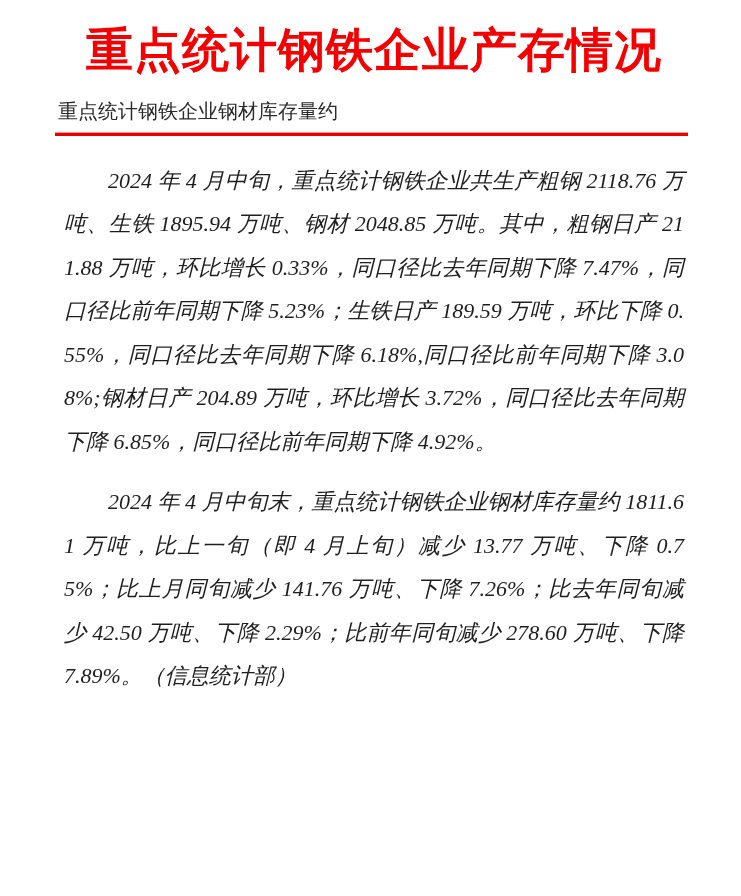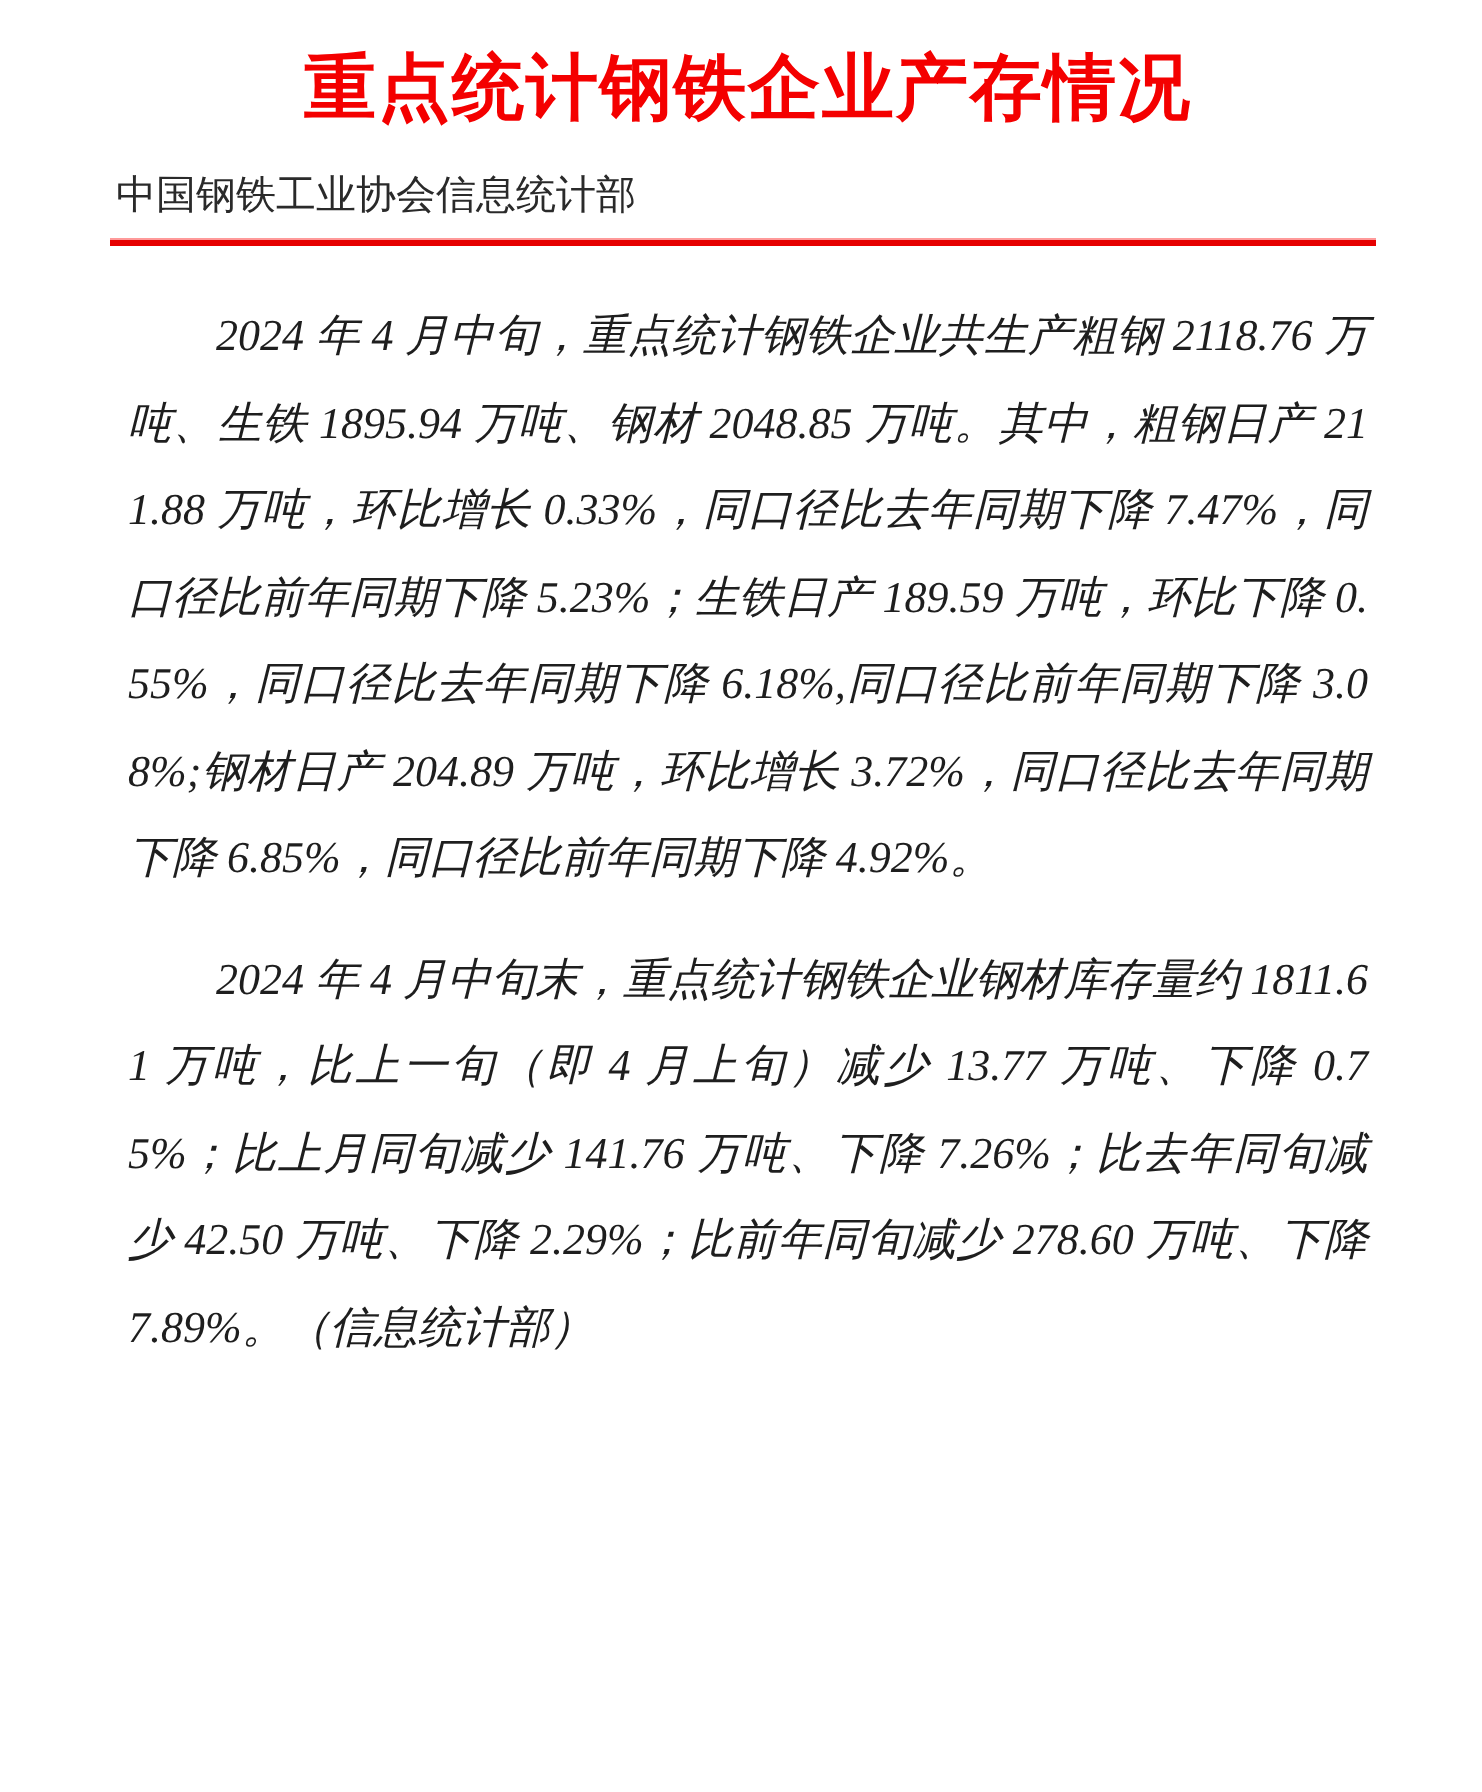--- a/index.html
+++ b/index.html
@@ -15,21 +15,21 @@
     background: #ffffff;
     padding: 24px 57px 0 64px;
     overflow: hidden;
     font-family: "Liberation Serif", "DejaVu Serif", serif;
     color: #1e1e1e;
   }
   .doc-title {
     margin: 0;
     padding: 0 0 0 0;
     text-align: center;
-    font-size: 36px;
+    font-size: 47px;
     line-height: 1.12;
     font-weight: bold;
     color: #f40000;
     letter-spacing: 1px;
     white-space: nowrap;
   }
   .doc-subtitle {
     margin-top: 21px;
     text-align: center;
     font-size: 22px;
@@ -67,21 +67,21 @@
   }
 </style>
 </head>
 <body>
 
 <div class="page">
 
   <h1 class="doc-title">重点统计钢铁企业产存情况</h1>
 
 
-  <div class="doc-department">中国钢铁工业协会信息统计部</div>
+  <div class="doc-department">重点统计钢铁企业钢材库存量约</div>
 
   <div class="red-rule"></div>
 
   <div class="body-text">
 
     <p class="body-para">2024 年 4 月中旬，重点统计钢铁企业共生产粗钢 2118.76 万吨、生铁 1895.94 万吨、钢材 2048.85 万吨。其中，粗钢日产 211.88 万吨，环比增长 0.33%，同口径比去年同期下降 7.47%，同口径比前年同期下降 5.23%；生铁日产 189.59 万吨，环比下降 0.55%，同口径比去年同期下降 6.18%,同口径比前年同期下降 3.08%;钢材日产 204.89 万吨，环比增长 3.72%，同口径比去年同期下降 6.85%，同口径比前年同期下降 4.92%。</p>
 
 
     <p class="body-para">2024 年 4 月中旬末，重点统计钢铁企业钢材库存量约 1811.61 万吨，比上一旬（即 4 月上旬）减少 13.77 万吨、下降 0.75%；比上月同旬减少 141.76 万吨、下降 7.26%；比去年同旬减少 42.50 万吨、下降 2.29%；比前年同旬减少 278.60 万吨、下降 7.89%。（信息统计部）</p>
 

